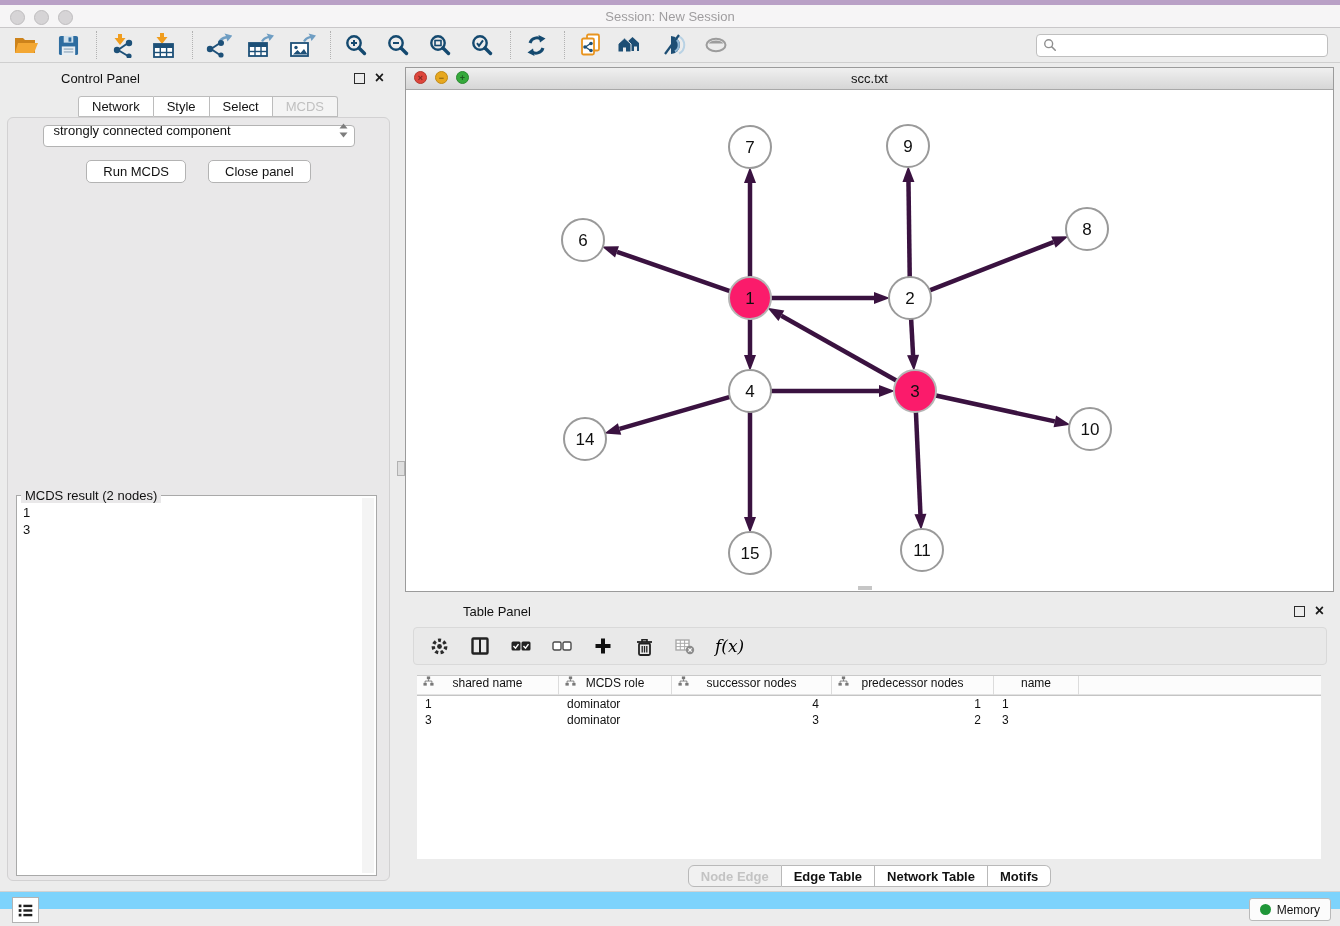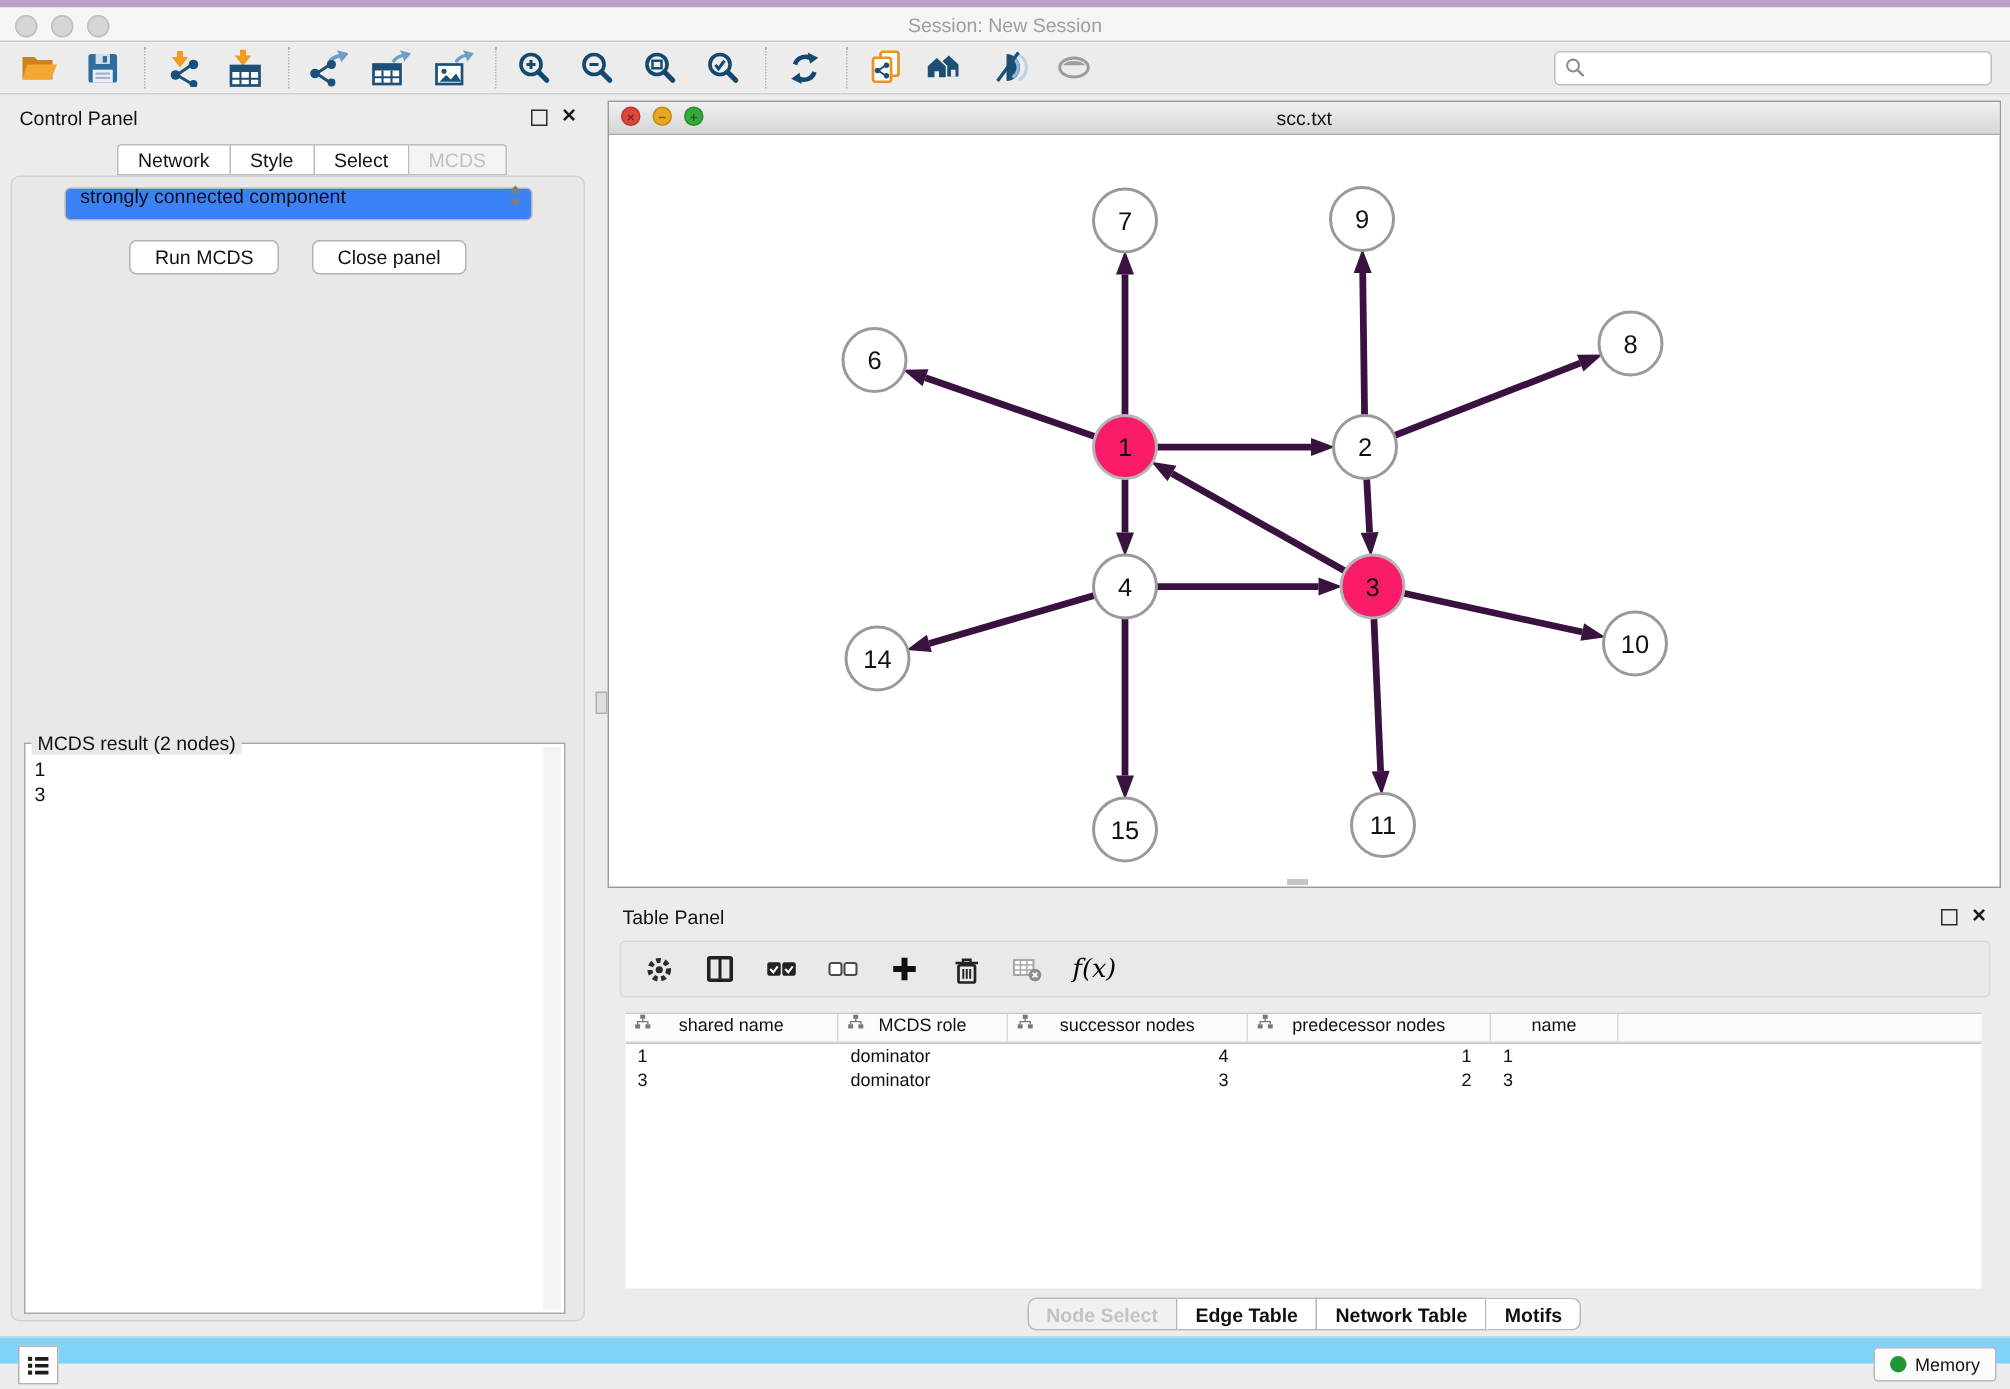--- a/index.html
+++ b/index.html
@@ -11,32 +11,32 @@
   .t-dot{width:13px;height:13px;border-radius:50%;background:#d6d4d6;border:1px solid #bfbdbf;}
   .t-title{font-size:13px;color:#9f9d9f;}
   
   .toolbar{position:absolute;left:0;top:28px;width:100%;height:35px;background:#ececec;border-bottom:1px solid #cfcfcf;display:flex;align-items:center;padding-left:10px;box-sizing:border-box;}
   .tb{width:32px;height:30px;display:flex;align-items:center;justify-content:center;margin-right:10px;flex:0 0 auto;}
   .tdiv{width:0;height:28px;border-left:1px dotted #b2b2b2;margin:0 9px 0 2px;flex:0 0 auto;}
   .searchbox{margin-left:auto;margin-right:12px;width:292px;height:23px;background:#fff;border:1px solid #bfbfbf;border-radius:4px;display:flex;align-items:center;padding-left:6px;box-sizing:border-box;}
   .searchbox input{border:none;outline:none;flex:1;height:18px;font-size:12px;font-family:"Liberation Sans",sans-serif;background:transparent;}
   
   .control-panel{position:absolute;left:0;top:63px;width:397px;height:828px;}
-  .panel-head{height:30px;display:flex;align-items:center;padding:0 13px;font-size:13px;}
+  .panel-head{height:30px;display:flex;align-items:center;padding:0 13px;font-size:13px;margin-left:48px;}
   .wc{margin-left:auto;display:flex;align-items:center;gap:10px;}
   .float-ico{width:9px;height:9px;border:1.5px solid #2b2b2b;display:inline-block;}
   .close-ico{font-size:16px;font-weight:bold;color:#1a1a1a;line-height:12px;}
   .cp-tabs{position:absolute;left:78px;top:33px;display:flex;}
   .cp-tab{height:19px;padding:0 13px;background:#fff;border:1px solid #bcbcbc;border-left:none;font-size:13px;display:flex;align-items:center;}
   .cp-tab:first-child{border-left:1px solid #bcbcbc;border-top-left-radius:3px;}
   .cp-tab:last-child{border-top-right-radius:3px;}
   .cp-tab.active{color:#c0c0c0;background:#f4f4f4;}
   .cp-body{position:absolute;left:7px;right:7px;top:54px;bottom:10px;background:#e9e8e9;border:1px solid #d2d1d2;border-radius:6px;}
   .opt-label{margin-top:19px;text-align:center;font-size:13px;}
-  .select-box{width:312px;height:22px;margin:7px auto 0;background:#3b82f6;border:1px solid #b3b3b3;border-radius:4px;display:flex;align-items:center;padding:0 4px 12px 10px;box-sizing:border-box;font-size:13px;}
+  .select-box{width:312px;height:22px;margin:7px auto 0;background:#ffffff;border:1px solid #b3b3b3;border-radius:4px;display:flex;align-items:center;padding:0 4px 12px 10px;box-sizing:border-box;font-size:13px;}
   .select-box .stepper{margin-left:auto;}
   .btn-row{display:flex;justify-content:center;gap:22px;margin-top:13px;}
   .btn{height:21px;padding:0 16px;background:#fff;border:1px solid #b3b3b3;border-radius:5px;font-size:13px;display:flex;align-items:center;}
   .result-group{position:absolute;left:8px;right:12px;top:377px;bottom:4px;background:#fff;border:1px solid #a9a9a9;}
   .result-title{position:absolute;top:-8px;left:4px;background:#e9e8e9;padding:0 4px;font-size:13px;}
   .result-values{margin:8px 0 0 6px;font-family:"Liberation Sans",sans-serif;font-size:13px;line-height:17px;white-space:pre;}
   .result-scroll{position:absolute;top:2px;bottom:2px;right:2px;width:12px;background:#f4f4f4;}
   
   .network-window{position:absolute;left:405px;top:67px;width:929px;height:525px;border:1px solid #9b9b9b;background:#fff;box-sizing:border-box;}
   .nw-titlebar{height:21px;background:linear-gradient(#f0f0f0,#d6d6d6);border-bottom:1px solid #a8a8a8;position:relative;display:flex;align-items:center;justify-content:center;font-size:13px;}
@@ -491,21 +491,21 @@
           <div class="tr">
             <div class="td l" style="width: 142px;">3</div>
             <div class="td l" style="width: 113px;">dominator</div>
             <div class="td r" style="width: 160px;">3</div>
             <div class="td r" style="width: 162px;">2</div>
             <div class="td l" style="width: 85px;">3</div>
           </div>
         </div>
     </div>
     <div class="tp-tabs">
-      <span class="tp-tab active">Node Select</span>
+      <span class="tp-tab active">Node Edge</span>
       <span class="tp-tab">Edge Table</span>
       <span class="tp-tab">Network Table</span>
       <span class="tp-tab">Motifs</span>
     </div>
   </div>
 
   <div class="status-bar">
     <span class="list-btn">
         <svg width="17" height="17" viewBox="0 0 20 20">
           <g fill="#1e1e1e">

